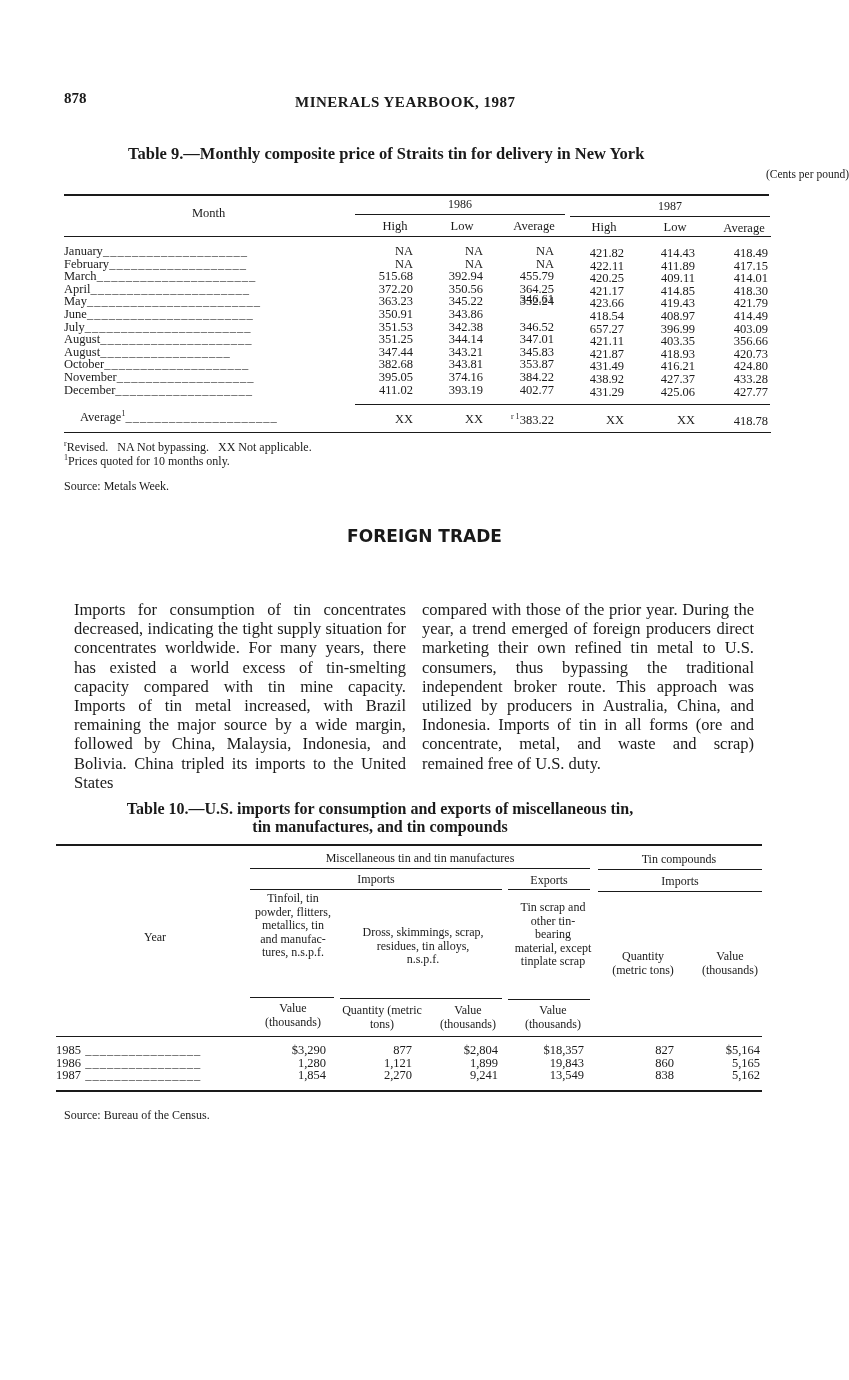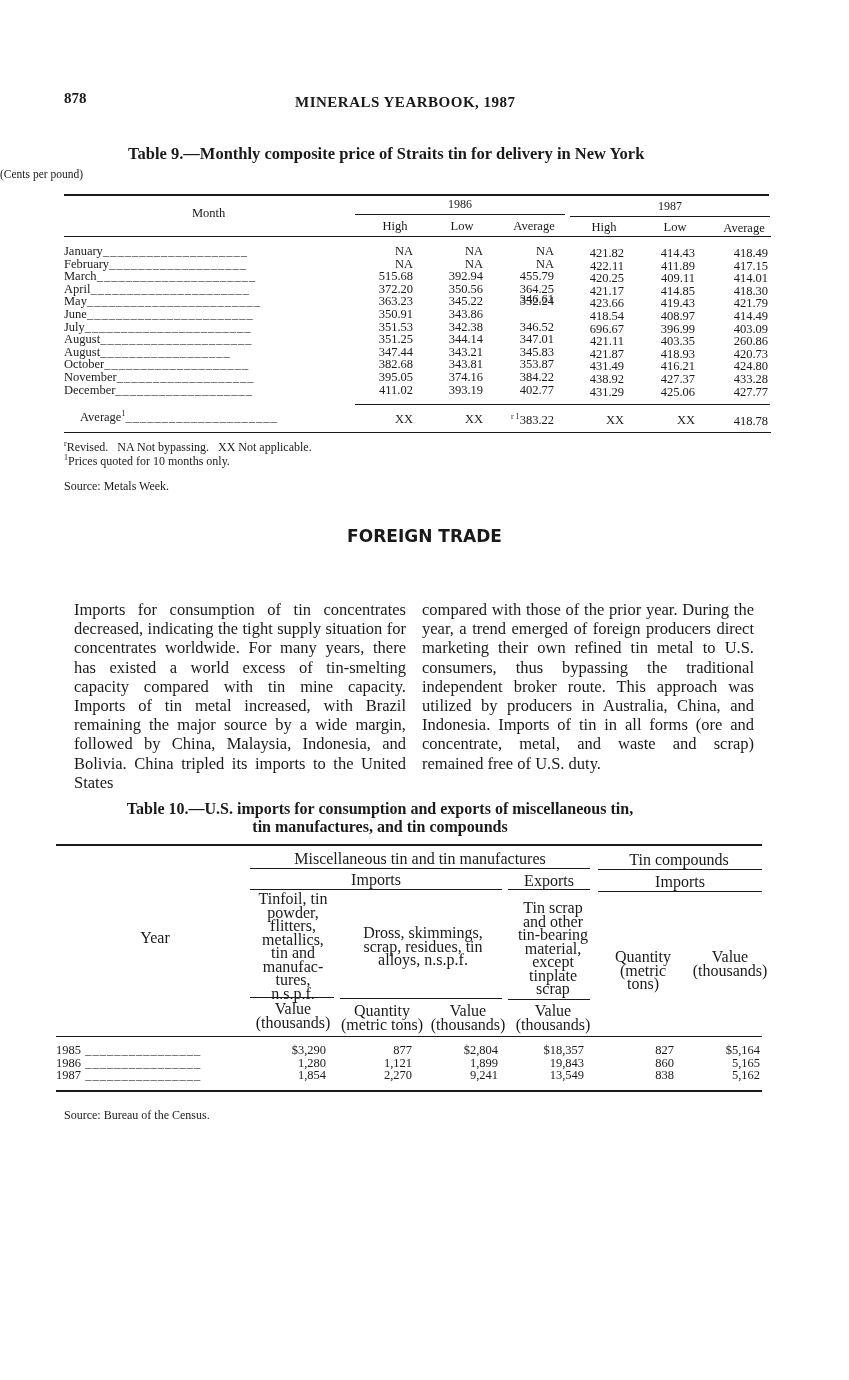--- a/index.html
+++ b/index.html
@@ -1,33 +1,33 @@
 <!DOCTYPE html>
 <html><head>
 <meta charset="utf-8">
 <style>
   html, body { margin: 0; padding: 0; background: #ffffff; }
   body { width: 849px; height: 1380px; position: relative; overflow: hidden; font-family: "Liberation Serif", "DejaVu Serif", serif; color: #1a1a1a; }
   .abs { position: absolute; }
   .page-number { left: 64px; top: 90px; font-size: 15px; font-weight: bold; }
   .running-head { left: 295px; top: 94px; font-size: 15px; font-weight: bold; letter-spacing: 0.5px; }
   .t9-title { left: 128px; top: 144px; font-size: 16.5px; font-weight: bold; }
-  .t9-sub { left: 0; width: 849px; top: 168px; text-align: left; font-size: 11.5px; }
+  .t9-sub { left: 0; width: 849px; top: 168px; text-align: right; font-size: 11.5px; }
   .rule { position: absolute; background: #1a1a1a; height: 1px; }
   .rule.thick { height: 2px; }
   .cell { position: absolute; font-size: 12.5px; white-space: nowrap; }
   .num { text-align: right; }
   .ctr { text-align: center; }
   .month { left: 64px; font-size: 12.5px; position: absolute; white-space: nowrap; }
   .leader { color: #333; letter-spacing: 1px; }
   .foot { position: absolute; font-size: 12px; }
   .heading { left: 0; width: 849px; top: 526px; text-align: center; font-family: "DejaVu Sans", sans-serif; font-weight: bold; font-size: 17px; }
   .col-text { position: absolute; top: 600px; width: 332px; font-size: 16.5px; line-height: 19.2px; text-align: justify; }
   .t10-title { left: 0; width: 760px; text-align: center; font-size: 16px; font-weight: bold; line-height: 18px; }
-  .hdr { position: absolute; font-size: 16px; text-align: center; line-height: 13.5px; }
+  .hdr { position: absolute; font-size: 12px; text-align: center; line-height: 13.5px; }
   .sup { font-size: 8px; vertical-align: super; }
 </style>
 </head>
 <body>
 
 <div class="abs page-number">878</div>
 <div class="abs running-head">MINERALS YEARBOOK, 1987</div>
 
 <div class="abs t9-title">Table 9.—Monthly composite price of Straits tin for delivery in New York</div>
 <div class="abs t9-sub">(Cents per pound)</div>
@@ -87,30 +87,30 @@
       <div class="cell num" style="left: 355px; width: 58px; top: 307px;">350.91</div>
       <div class="cell num" style="left: 425px; width: 58px; top: 307px;">343.86</div>
       <div class="cell num" style="left: 494px; width: 60px; top: 292px;">346.61</div>
       <div class="cell num" style="left: 566px; width: 58px; top: 309px;">418.54</div>
       <div class="cell num" style="left: 637px; width: 58px; top: 309px;">408.97</div>
       <div class="cell num" style="left: 710px; width: 58px; top: 309px;">414.49</div>
       <div class="month" style="top: 319.6px;"><span>July</span><span class="leader">_______________________</span></div>
       <div class="cell num" style="left: 355px; width: 58px; top: 319.6px;">351.53</div>
       <div class="cell num" style="left: 425px; width: 58px; top: 319.6px;">342.38</div>
       <div class="cell num" style="left: 494px; width: 60px; top: 319.6px;">346.52</div>
-      <div class="cell num" style="left: 566px; width: 58px; top: 321.6px;">696.67</div>
+      <div class="cell num" style="left: 566px; width: 58px; top: 321.6px;">657.27</div>
       <div class="cell num" style="left: 637px; width: 58px; top: 321.6px;">396.99</div>
       <div class="cell num" style="left: 710px; width: 58px; top: 321.6px;">403.09</div>
       <div class="month" style="top: 332.2px;"><span>August</span><span class="leader">_____________________</span></div>
       <div class="cell num" style="left: 355px; width: 58px; top: 332.2px;">351.25</div>
       <div class="cell num" style="left: 425px; width: 58px; top: 332.2px;">344.14</div>
       <div class="cell num" style="left: 494px; width: 60px; top: 332.2px;">347.01</div>
       <div class="cell num" style="left: 566px; width: 58px; top: 334.2px;">421.11</div>
       <div class="cell num" style="left: 637px; width: 58px; top: 334.2px;">403.35</div>
-      <div class="cell num" style="left: 710px; width: 58px; top: 334.2px;">260.86</div>
+      <div class="cell num" style="left: 710px; width: 58px; top: 334.2px;">356.66</div>
       <div class="month" style="top: 344.8px;"><span>August</span><span class="leader">__________________</span></div>
       <div class="cell num" style="left: 355px; width: 58px; top: 344.8px;">347.44</div>
       <div class="cell num" style="left: 425px; width: 58px; top: 344.8px;">343.21</div>
       <div class="cell num" style="left: 494px; width: 60px; top: 344.8px;">345.83</div>
       <div class="cell num" style="left: 566px; width: 58px; top: 346.8px;">421.87</div>
       <div class="cell num" style="left: 637px; width: 58px; top: 346.8px;">418.93</div>
       <div class="cell num" style="left: 710px; width: 58px; top: 346.8px;">420.73</div>
       <div class="month" style="top: 357.4px;"><span>October</span><span class="leader">____________________</span></div>
       <div class="cell num" style="left: 355px; width: 58px; top: 357.4px;">382.68</div>
       <div class="cell num" style="left: 425px; width: 58px; top: 357.4px;">343.81</div>

